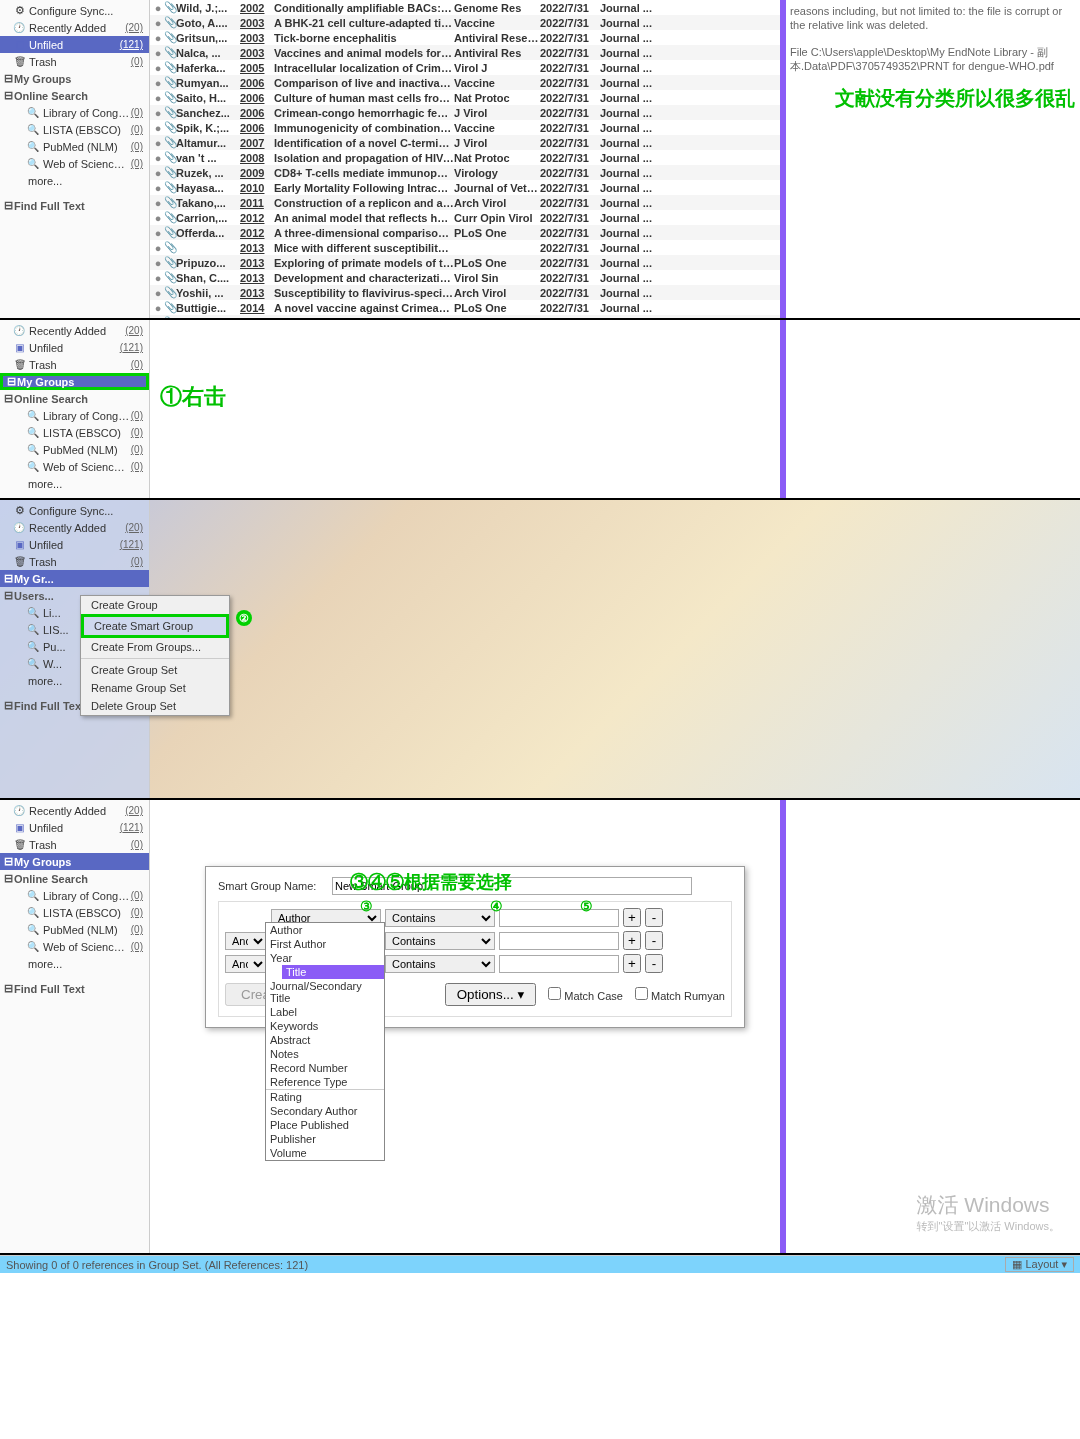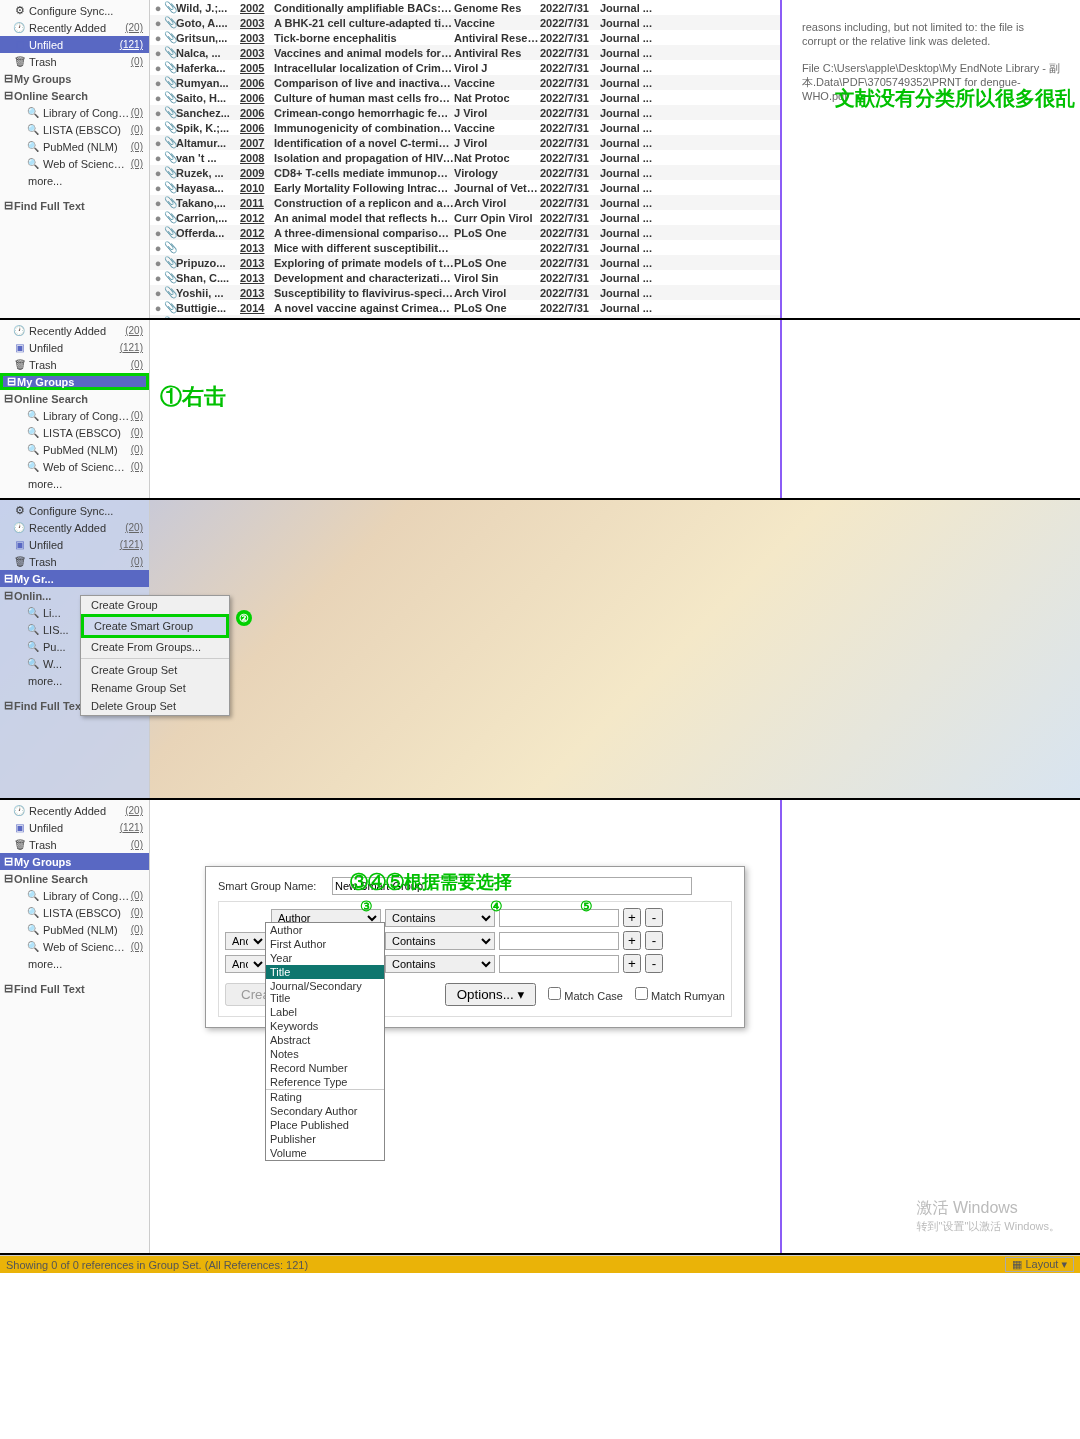--- a/index.html
+++ b/index.html
@@ -21,36 +21,36 @@
 .ref-row { display:flex; align-items:center; height:15px; padding:0 2px; }
 .ref-row:nth-child(even){background:#f5f5f5;}
 .ref-row .dot{width:12px;text-align:center;color:#888;}
 .ref-row .clip{width:12px;text-align:center;color:#888;}
 .ref-row .author{width:64px;overflow:hidden;white-space:nowrap;text-overflow:ellipsis;font-weight:bold;}
 .ref-row .year{width:34px;font-weight:bold;text-decoration:underline;}
 .ref-row .title{width:180px;overflow:hidden;white-space:nowrap;text-overflow:ellipsis;font-weight:bold;}
 .ref-row .journal{width:86px;overflow:hidden;white-space:nowrap;text-overflow:ellipsis;font-weight:bold;}
 .ref-row .date{width:60px;font-weight:bold;}
 .ref-row .type{width:54px;overflow:hidden;white-space:nowrap;font-weight:bold;}
-.right-pane{width:300px;border-left:2px solid #8b5cf6;padding:20px;font-size:11px;color:#666;line-height:1.3;}
+.right-pane{width:300px;border-left:6px solid #8b5cf6;padding:4px;font-size:11px;color:#666;line-height:1.3;}
 .anno{position:absolute;color:#00c000;font-weight:bold;}
 .context-menu{position:absolute;background:#f0f0f0;border:1px solid #999;box-shadow:2px 2px 4px rgba(0,0,0,.3);width:150px;z-index:10;}
 .context-menu .item{padding:3px 10px;font-size:11px;cursor:pointer;}
 .context-menu .sep{border-top:1px solid #ccc;margin:2px 0;}
 .dialog{position:absolute;background:#fff;border:1px solid #999;box-shadow:2px 2px 6px rgba(0,0,0,.3);width:540px;left:205px;top:66px;font-size:11px;}
 .dialog-title{padding:6px 8px;display:flex;justify-content:space-between;border-bottom:1px solid #eee;}
 .dialog-body{padding:10px 12px;}
 .dialog-row{display:flex;align-items:center;margin-bottom:4px;gap:4px;}
 .dialog select,.dialog input[type=text]{border:1px solid #aaa;font-size:11px;padding:1px 2px;height:18px;}
 .dropdown-list{position:absolute;background:#fff;border:1px solid #888;width:120px;font-size:11px;z-index:20;}
 .dropdown-list .opt{padding:1px 4px;cursor:pointer;}
-.dropdown-list .opt.sel{background:#0f766e;color:#fff;}
+.dropdown-list .opt.sel{background:#8b5cf6;color:#fff;margin-left:16px;}
 .dropdown-list .sep-line{border-top:1px solid #ccc;}
 .circle-num{display:inline-block;width:16px;height:16px;border-radius:50%;background:#00d000;color:#fff;text-align:center;line-height:16px;font-size:11px;font-weight:bold;}
-.statusbar{background:#eab308;border-top:1px solid #ccc;padding:2px 6px;display:flex;align-items:center;font-size:11px;color:#555;height:18px;}
+.statusbar{background:#7dd3fc;border-top:1px solid #ccc;padding:2px 6px;display:flex;align-items:center;font-size:11px;color:#555;height:18px;}
 .watermark{position:absolute;right:20px;bottom:20px;color:#bbb;font-size:13px;line-height:1.3;}
 .i-clock::before{content:"🕐";font-size:10px;}
 .i-box::before{content:"▣";color:#5968c3;font-size:10px;}
 .i-trash::before{content:"🗑";font-size:10px;}
 .i-globe::before{content:"🔍";color:#2a7fd4;font-size:10px;}
 </style>
 </head>
 <body>
 
 <div class="panel" style="height:320px;">
@@ -420,21 +420,21 @@
         <span class="icon i-trash"></span>
         <span class="label">Trash</span>
         <span class="count">(0)</span>
       </div>
     <div class="side-header selected" style="background:#5968c3;color:#fff">
         <span class="toggle" style="color:#fff">⊟</span>
         <span>My Gr...</span>
       </div>
     <div class="side-header">
         <span class="toggle">⊟</span>
-        <span>Onlin...</span>
+        <span>Users...</span>
       </div>
     <div id="p3-libs">
         <div class="side-item indent">
           <span class="icon i-globe"></span>
           <span class="label">Li...</span>
         </div>
         <div class="side-item indent">
           <span class="icon i-globe"></span>
           <span class="label">LIS...</span>
         </div>
@@ -584,21 +584,21 @@
             <div class="opt">Volume</div>
           </div>
       </div>
     </div>
   </div>
   <div class="anno" style="left:350px;top:70px;font-size:18px;">③④⑤根据需要选择</div>
   <div class="anno" style="left:360px;top:98px;font-size:14px;">③</div>
   <div class="anno" style="left:490px;top:98px;font-size:14px;">④</div>
   <div class="anno" style="left:580px;top:98px;font-size:14px;">⑤</div>
   <div class="watermark">
-    <div style="font-size:16px">激活 Windows</div>
+    <div style="font-size:21px">激活 Windows</div>
     <div style="font-size:11px">转到"设置"以激活 Windows。</div>
   </div>
 </div>
 <div class="statusbar">
   <span>Showing 0 of 0 references in Group Set. (All References: 121)</span>
   <span style="flex:1"></span>
   <span style="border:1px solid #aaa;padding:0 6px;cursor:pointer">▦ <span>Layout</span> ▾</span>
 </div>
 
 </body></html>

